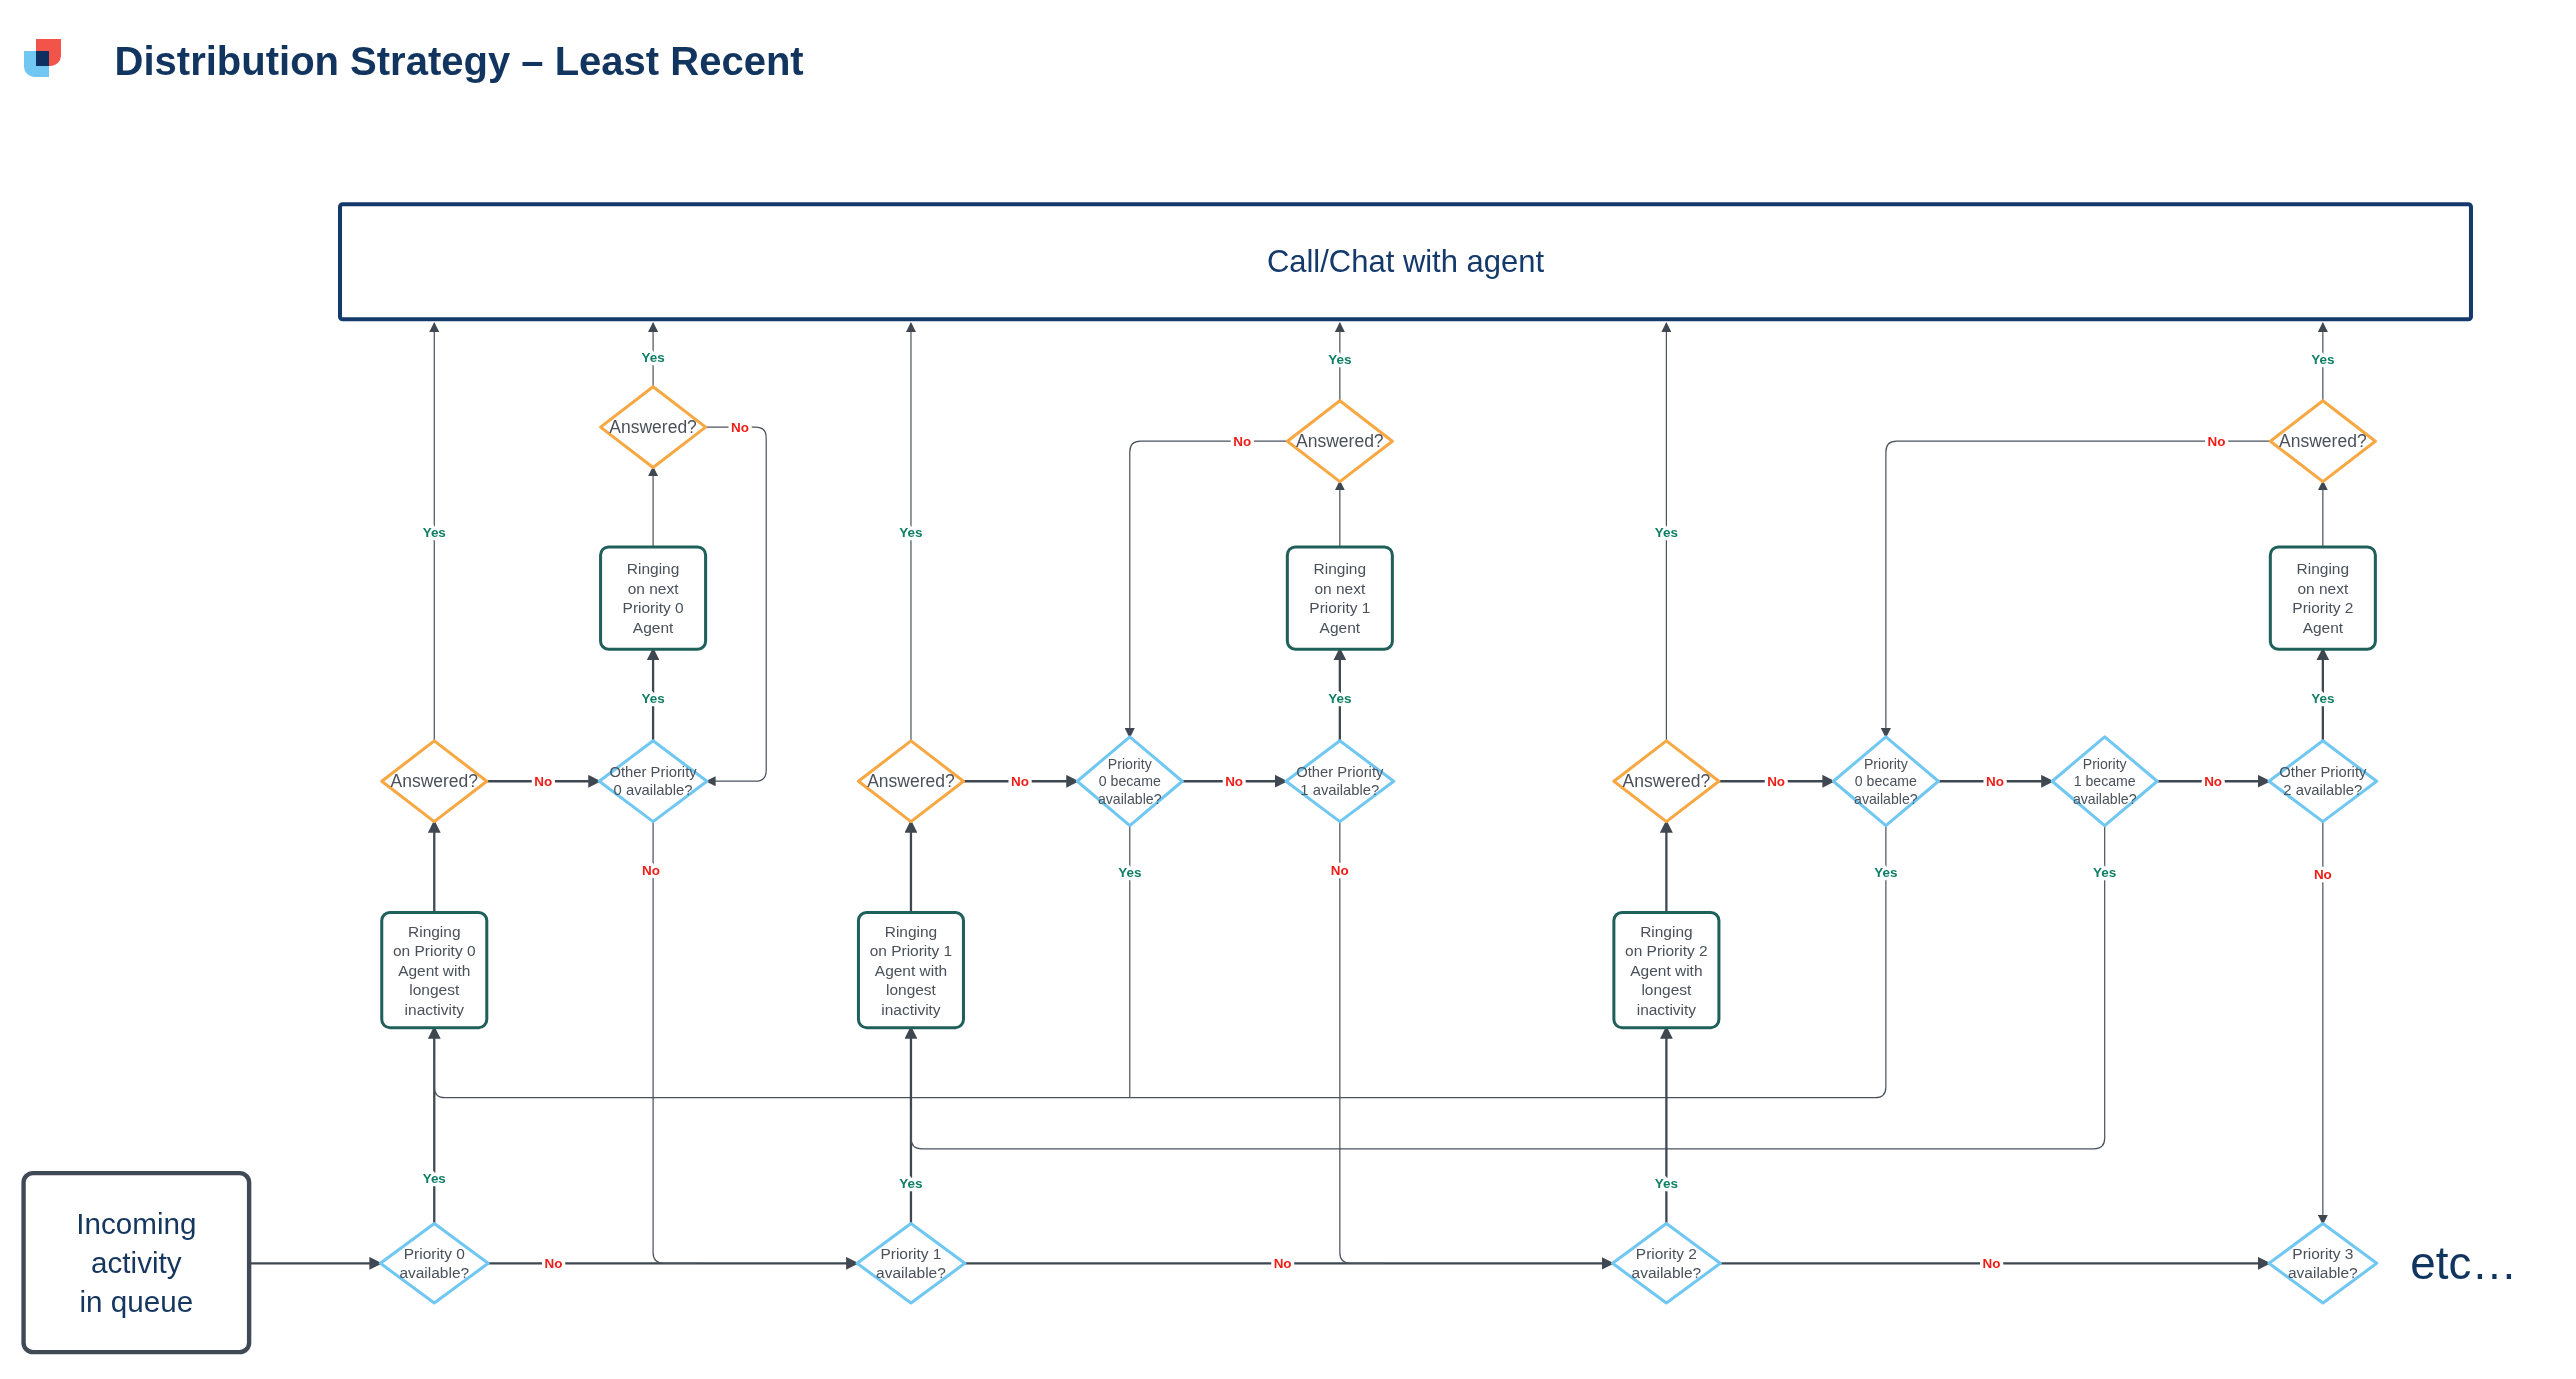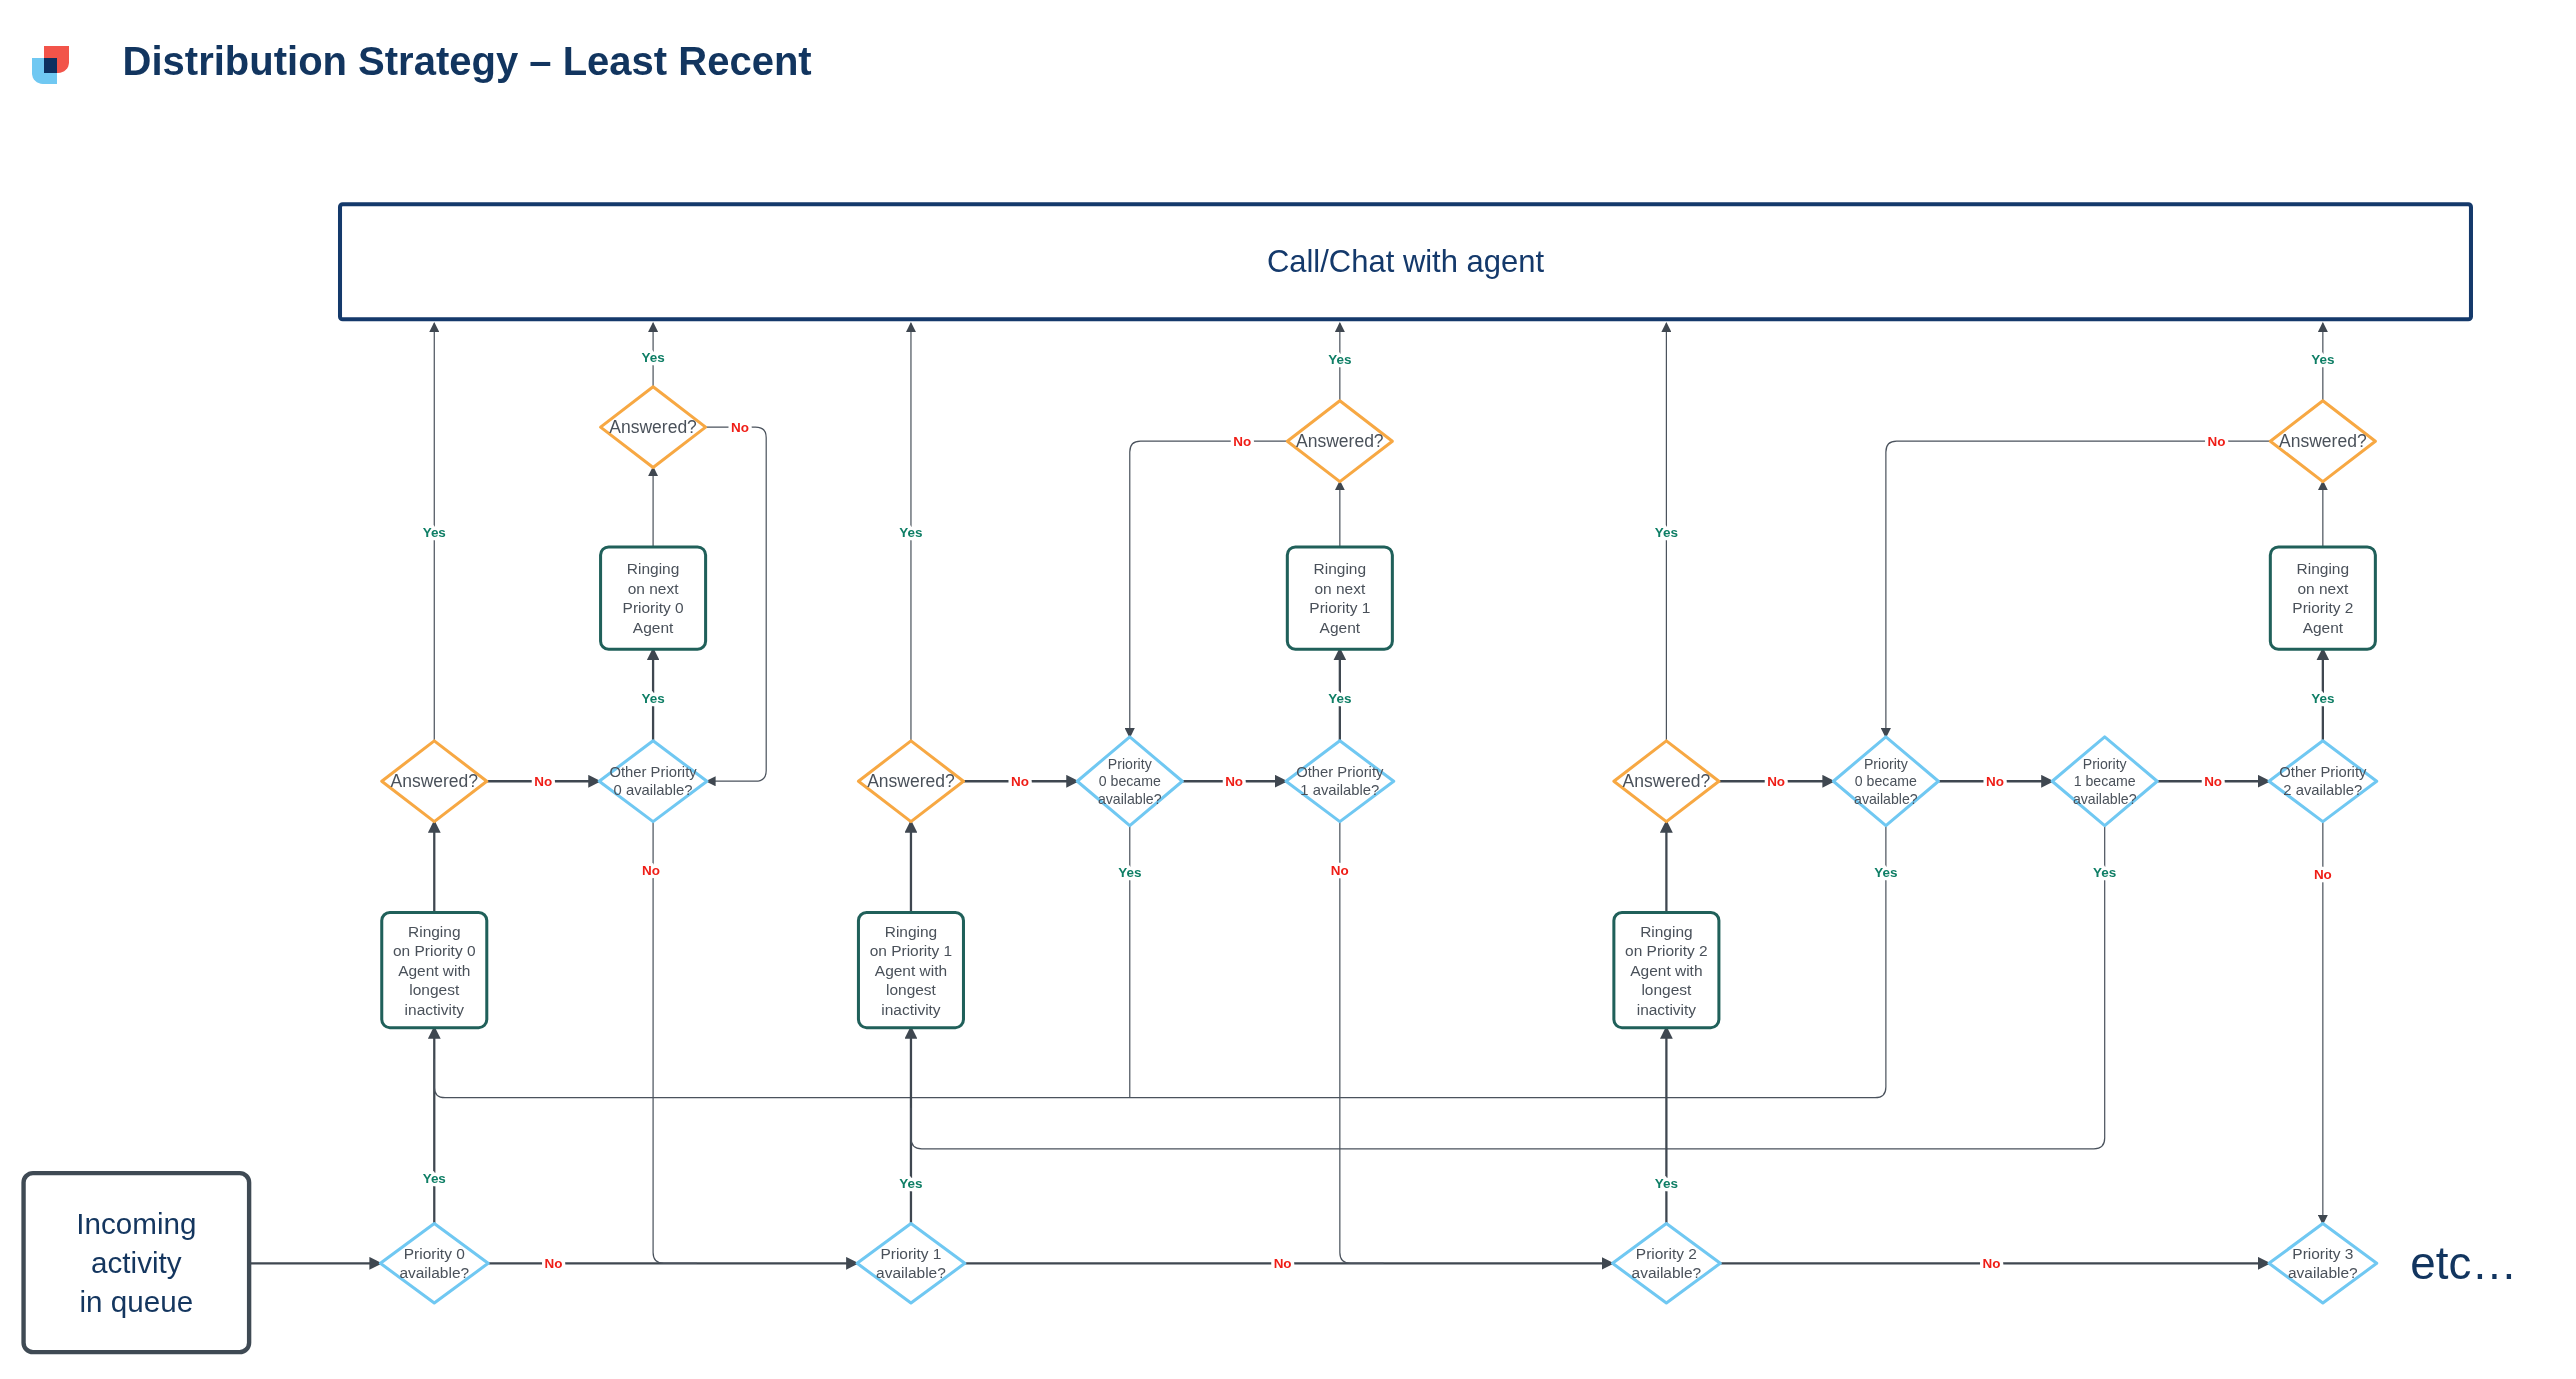--- a/index.html
+++ b/index.html
@@ -1,18 +1,18 @@
 <!DOCTYPE html>
 <html style="font-size:10.8px"><head>
 <meta charset="utf-8">
 <style>
   html,body{margin:0;padding:0;background:#ffffff;}
   body{width:2576px;height:1380px;position:relative;overflow:hidden;
        font-family:"Liberation Sans",sans-serif;}
-  .header{position:absolute;left:32px;top:39px;display:flex;align-items:flex-end;gap:25.6px;z-index:5;}
+  .header{position:absolute;left:24px;top:39px;display:flex;align-items:flex-start;gap:25.6px;z-index:5;}
   .logo{position:relative;width:65px;height:38px;flex:0 0 auto;width:65px;}
   .logo{width:65px;height:38px;}
   .logo span{position:absolute;display:block;}
   .logo-red{left:12px;top:0px;width:25px;height:27px;background:#f2544a;border-radius:0 0 10.8px 0;}
   .logo-blue{left:0px;top:12px;width:25px;height:25.6px;background:#70c8f2;border-radius:0 0 0 10.8px;}
   .logo-navy{left:12px;top:12px;width:12.8px;height:15px;background:#0e3060;}
   h1.title{margin:0;font-size:40px;font-weight:bold;color:#12355f;letter-spacing:0;}
   #diagram{position:absolute;left:0;top:0;}
   text{font-family:"Liberation Sans",sans-serif;}
   .flow-label{font-weight:bold;paint-order:stroke;stroke:#ffffff;stroke-width:10px;stroke-linejoin:round;}

